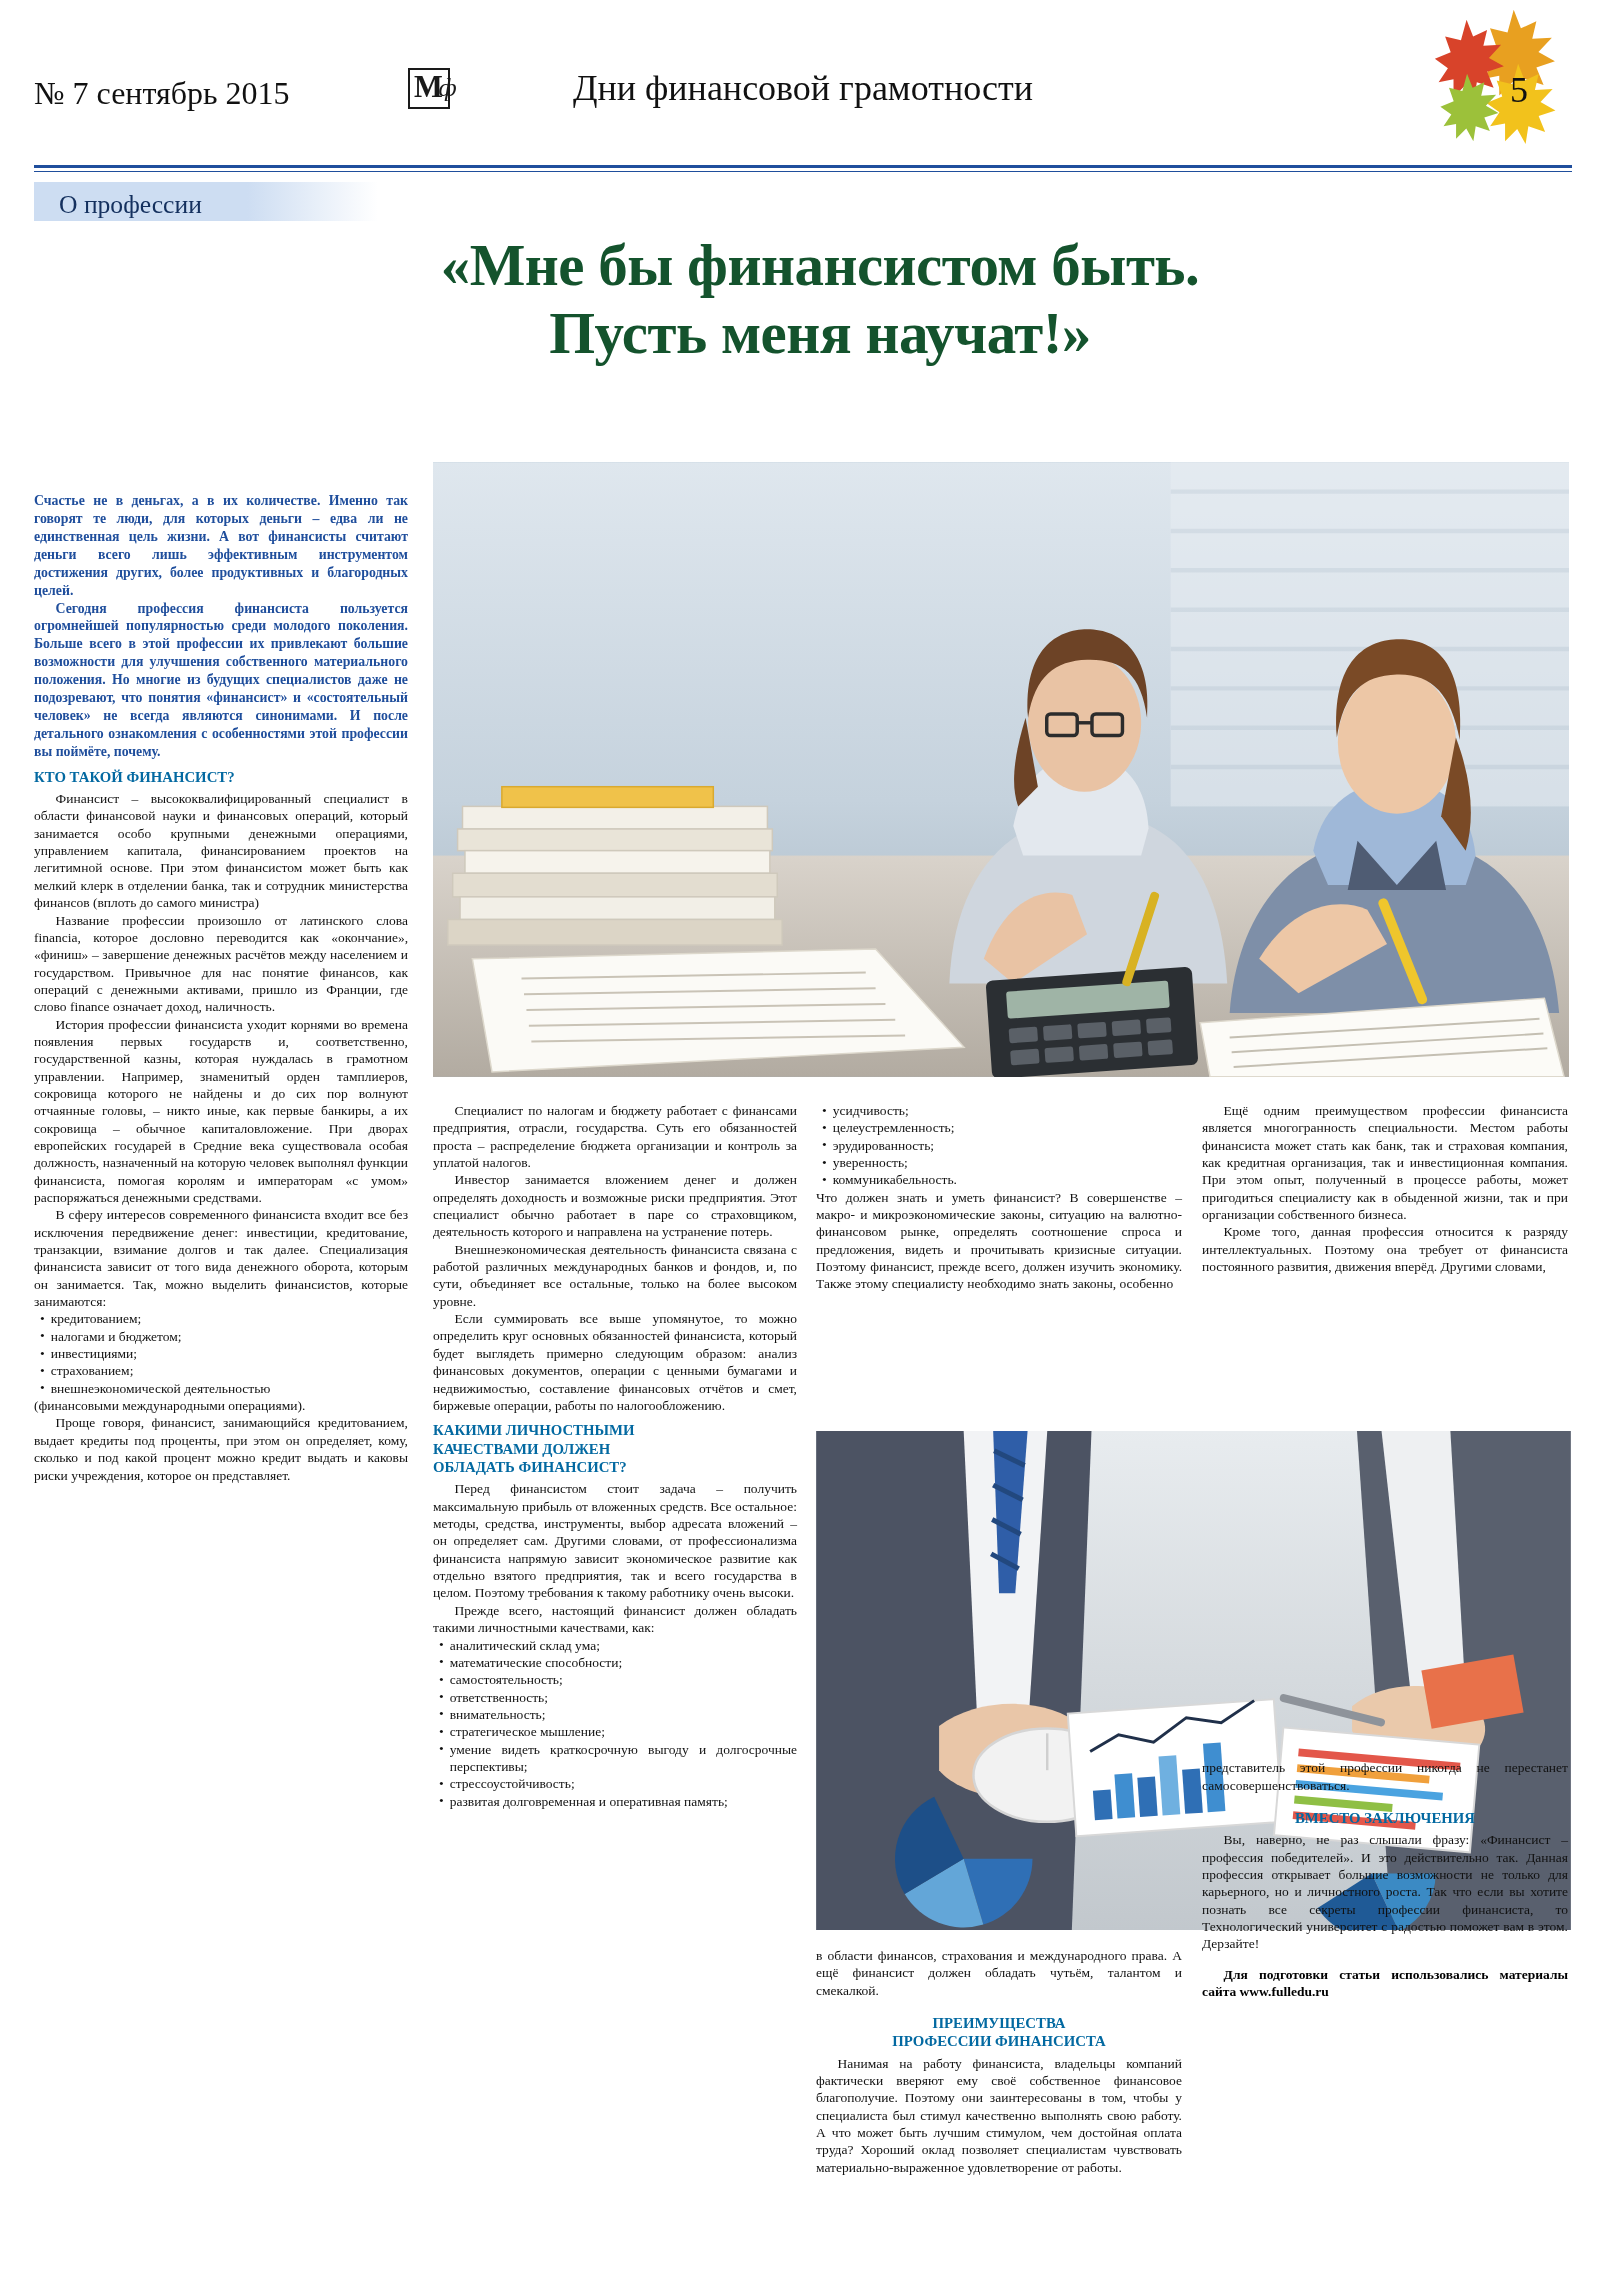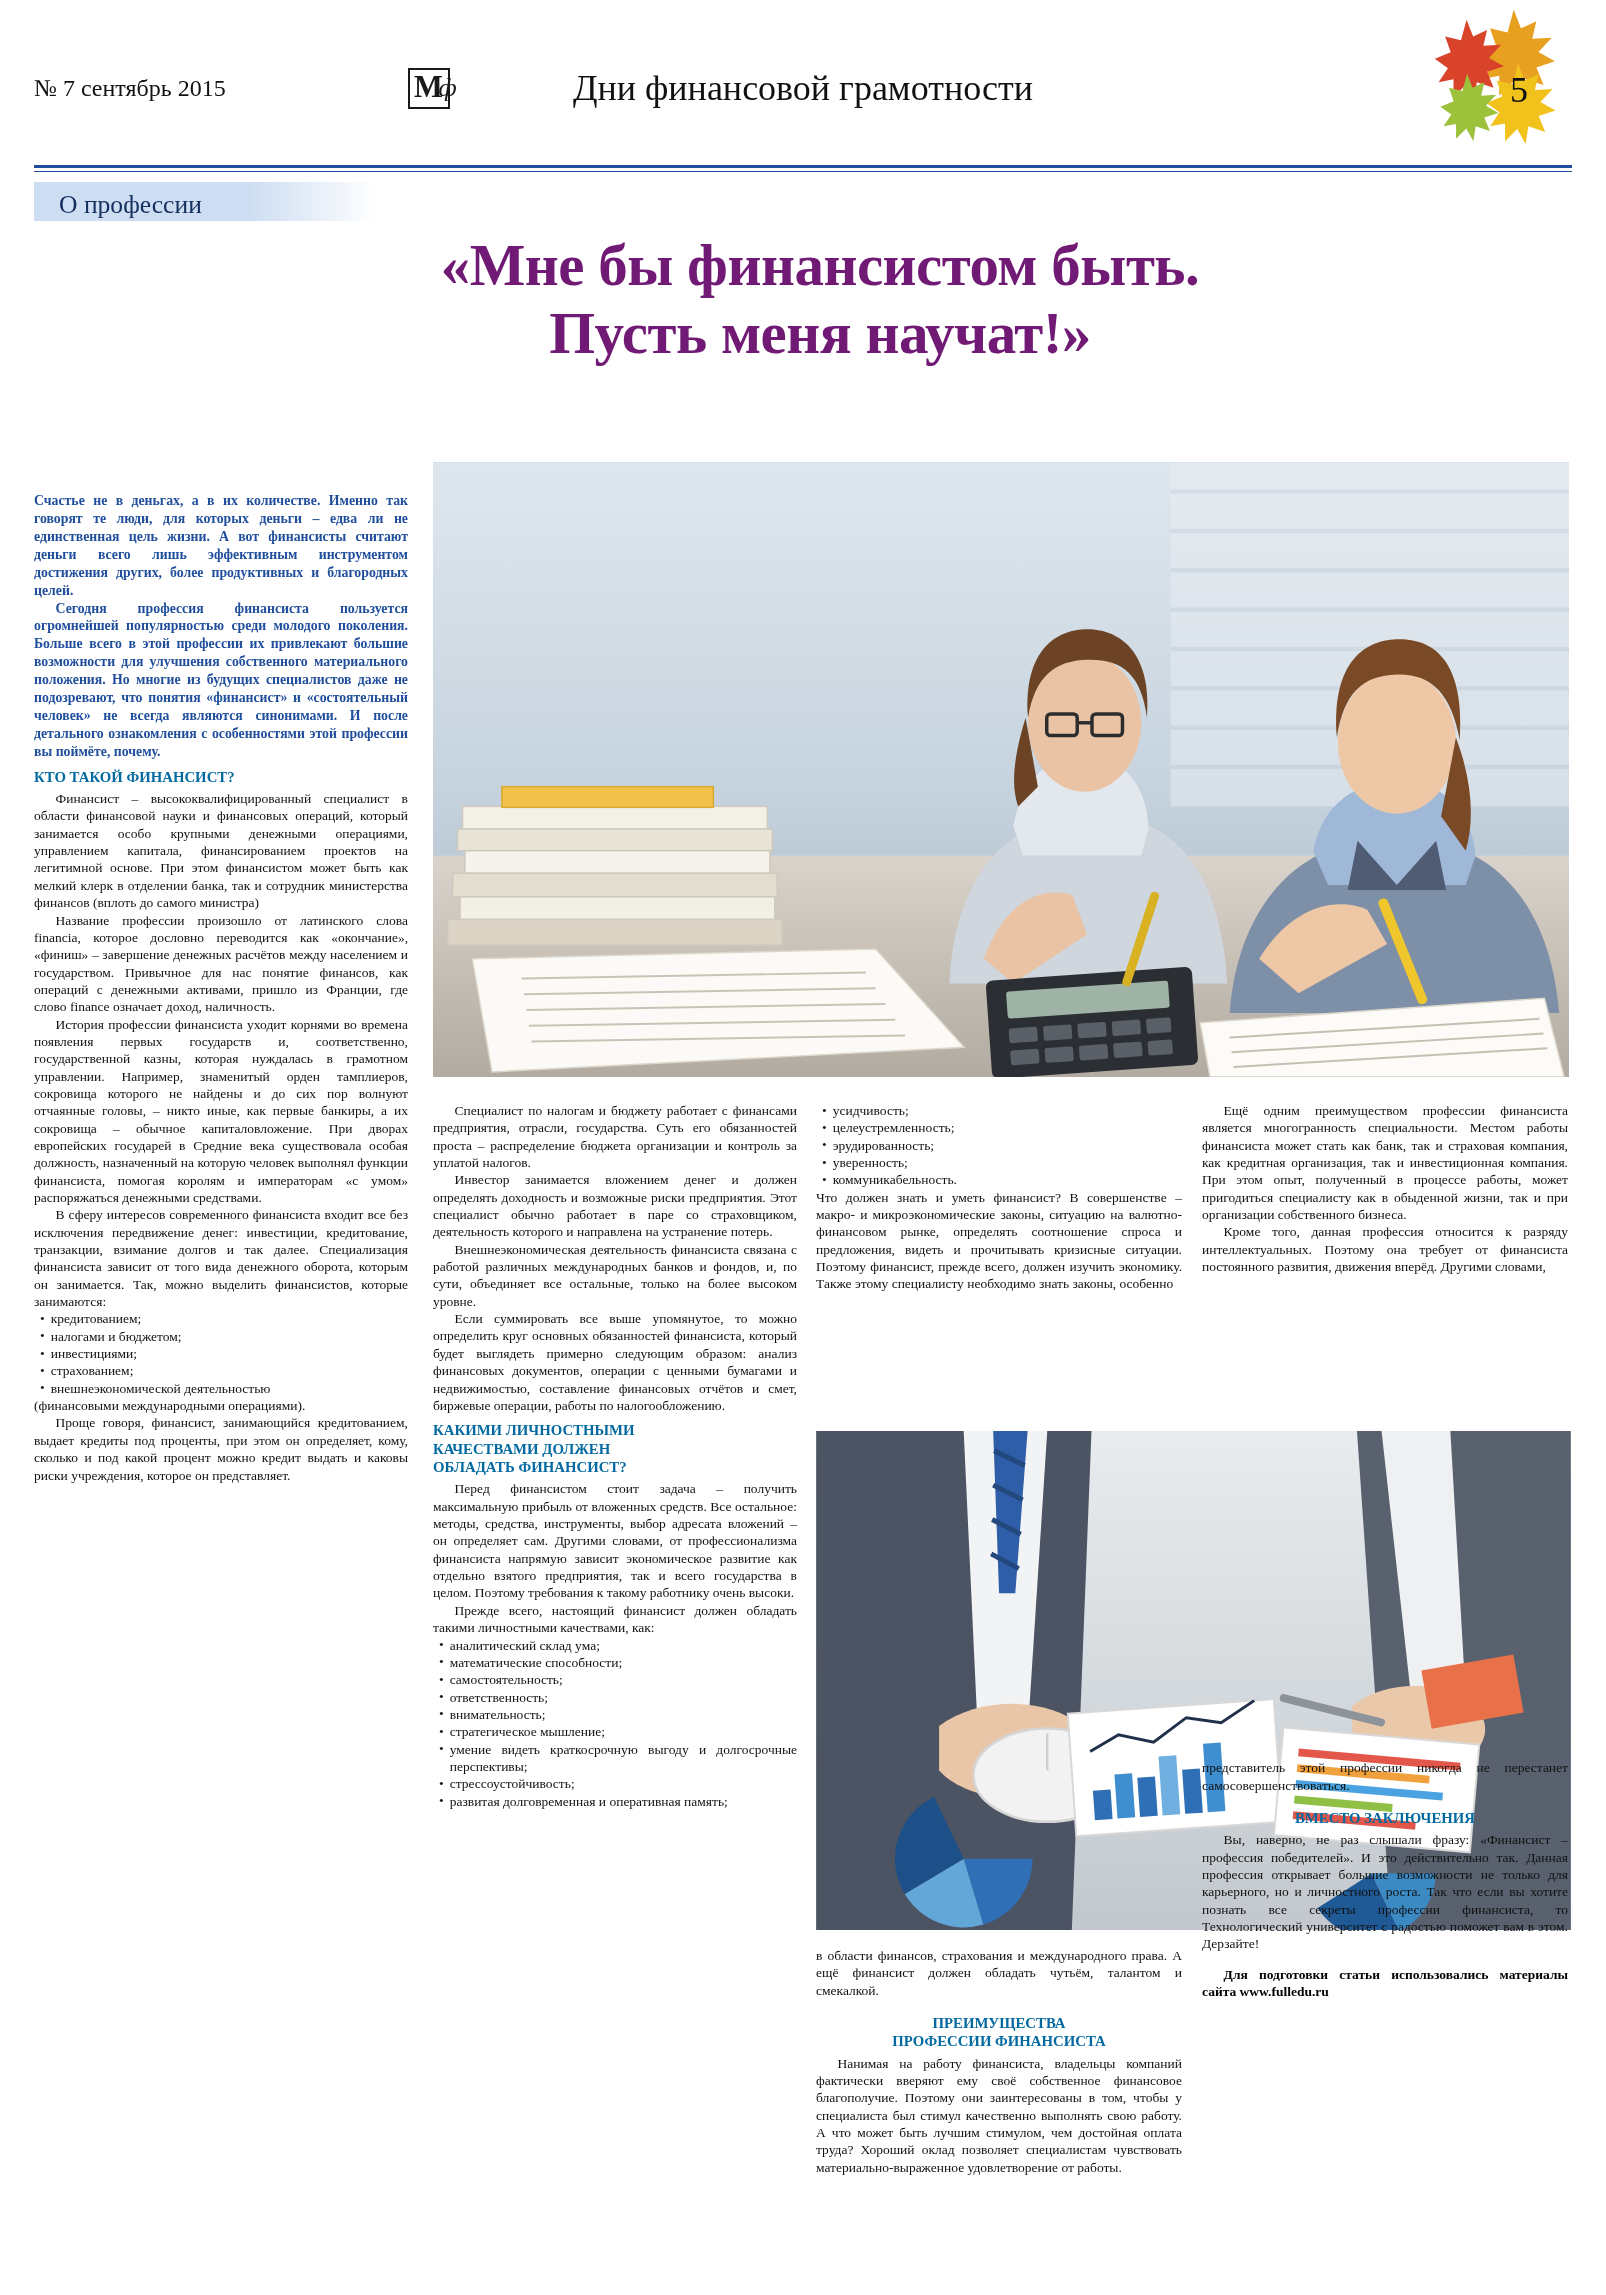--- a/index.html
+++ b/index.html
@@ -21,21 +21,21 @@
 
   
   .masthead {
     position:absolute;
     top:64px; left:34px; right:34px;
     height:54px;
   }
   .issue {
     position:absolute; left:0; top:10.8px;
     font-family:"Liberation Serif", serif;
-    font-size:24px;
+    font-size:32px;
     color:#111;
     white-space:nowrap;
   }
   .logo-mark {
     position:absolute;
     left:374px; top:0px;
     width:59px; height:47px;
   }
   .logo-mark .sq {
     position:absolute; left:0; top:3.9px;
@@ -102,21 +102,21 @@
     font-family:"Liberation Serif", serif;
     font-size:25.6px;
     color:#14305e;
   }
 
   
   .headline {
     position:absolute;
     left:113px; right:79px; top:231px;
     text-align:center;
-    color:#701a75;
+    color:#14532d;
     font-family:"Liberation Serif", serif;
     font-weight:bold;
     font-size:59px;
     line-height:1.16;
     letter-spacing:-0.5px;
   }
   .headline .l1 { display:block; }
   .headline .l2 { display:block; }
 
   

